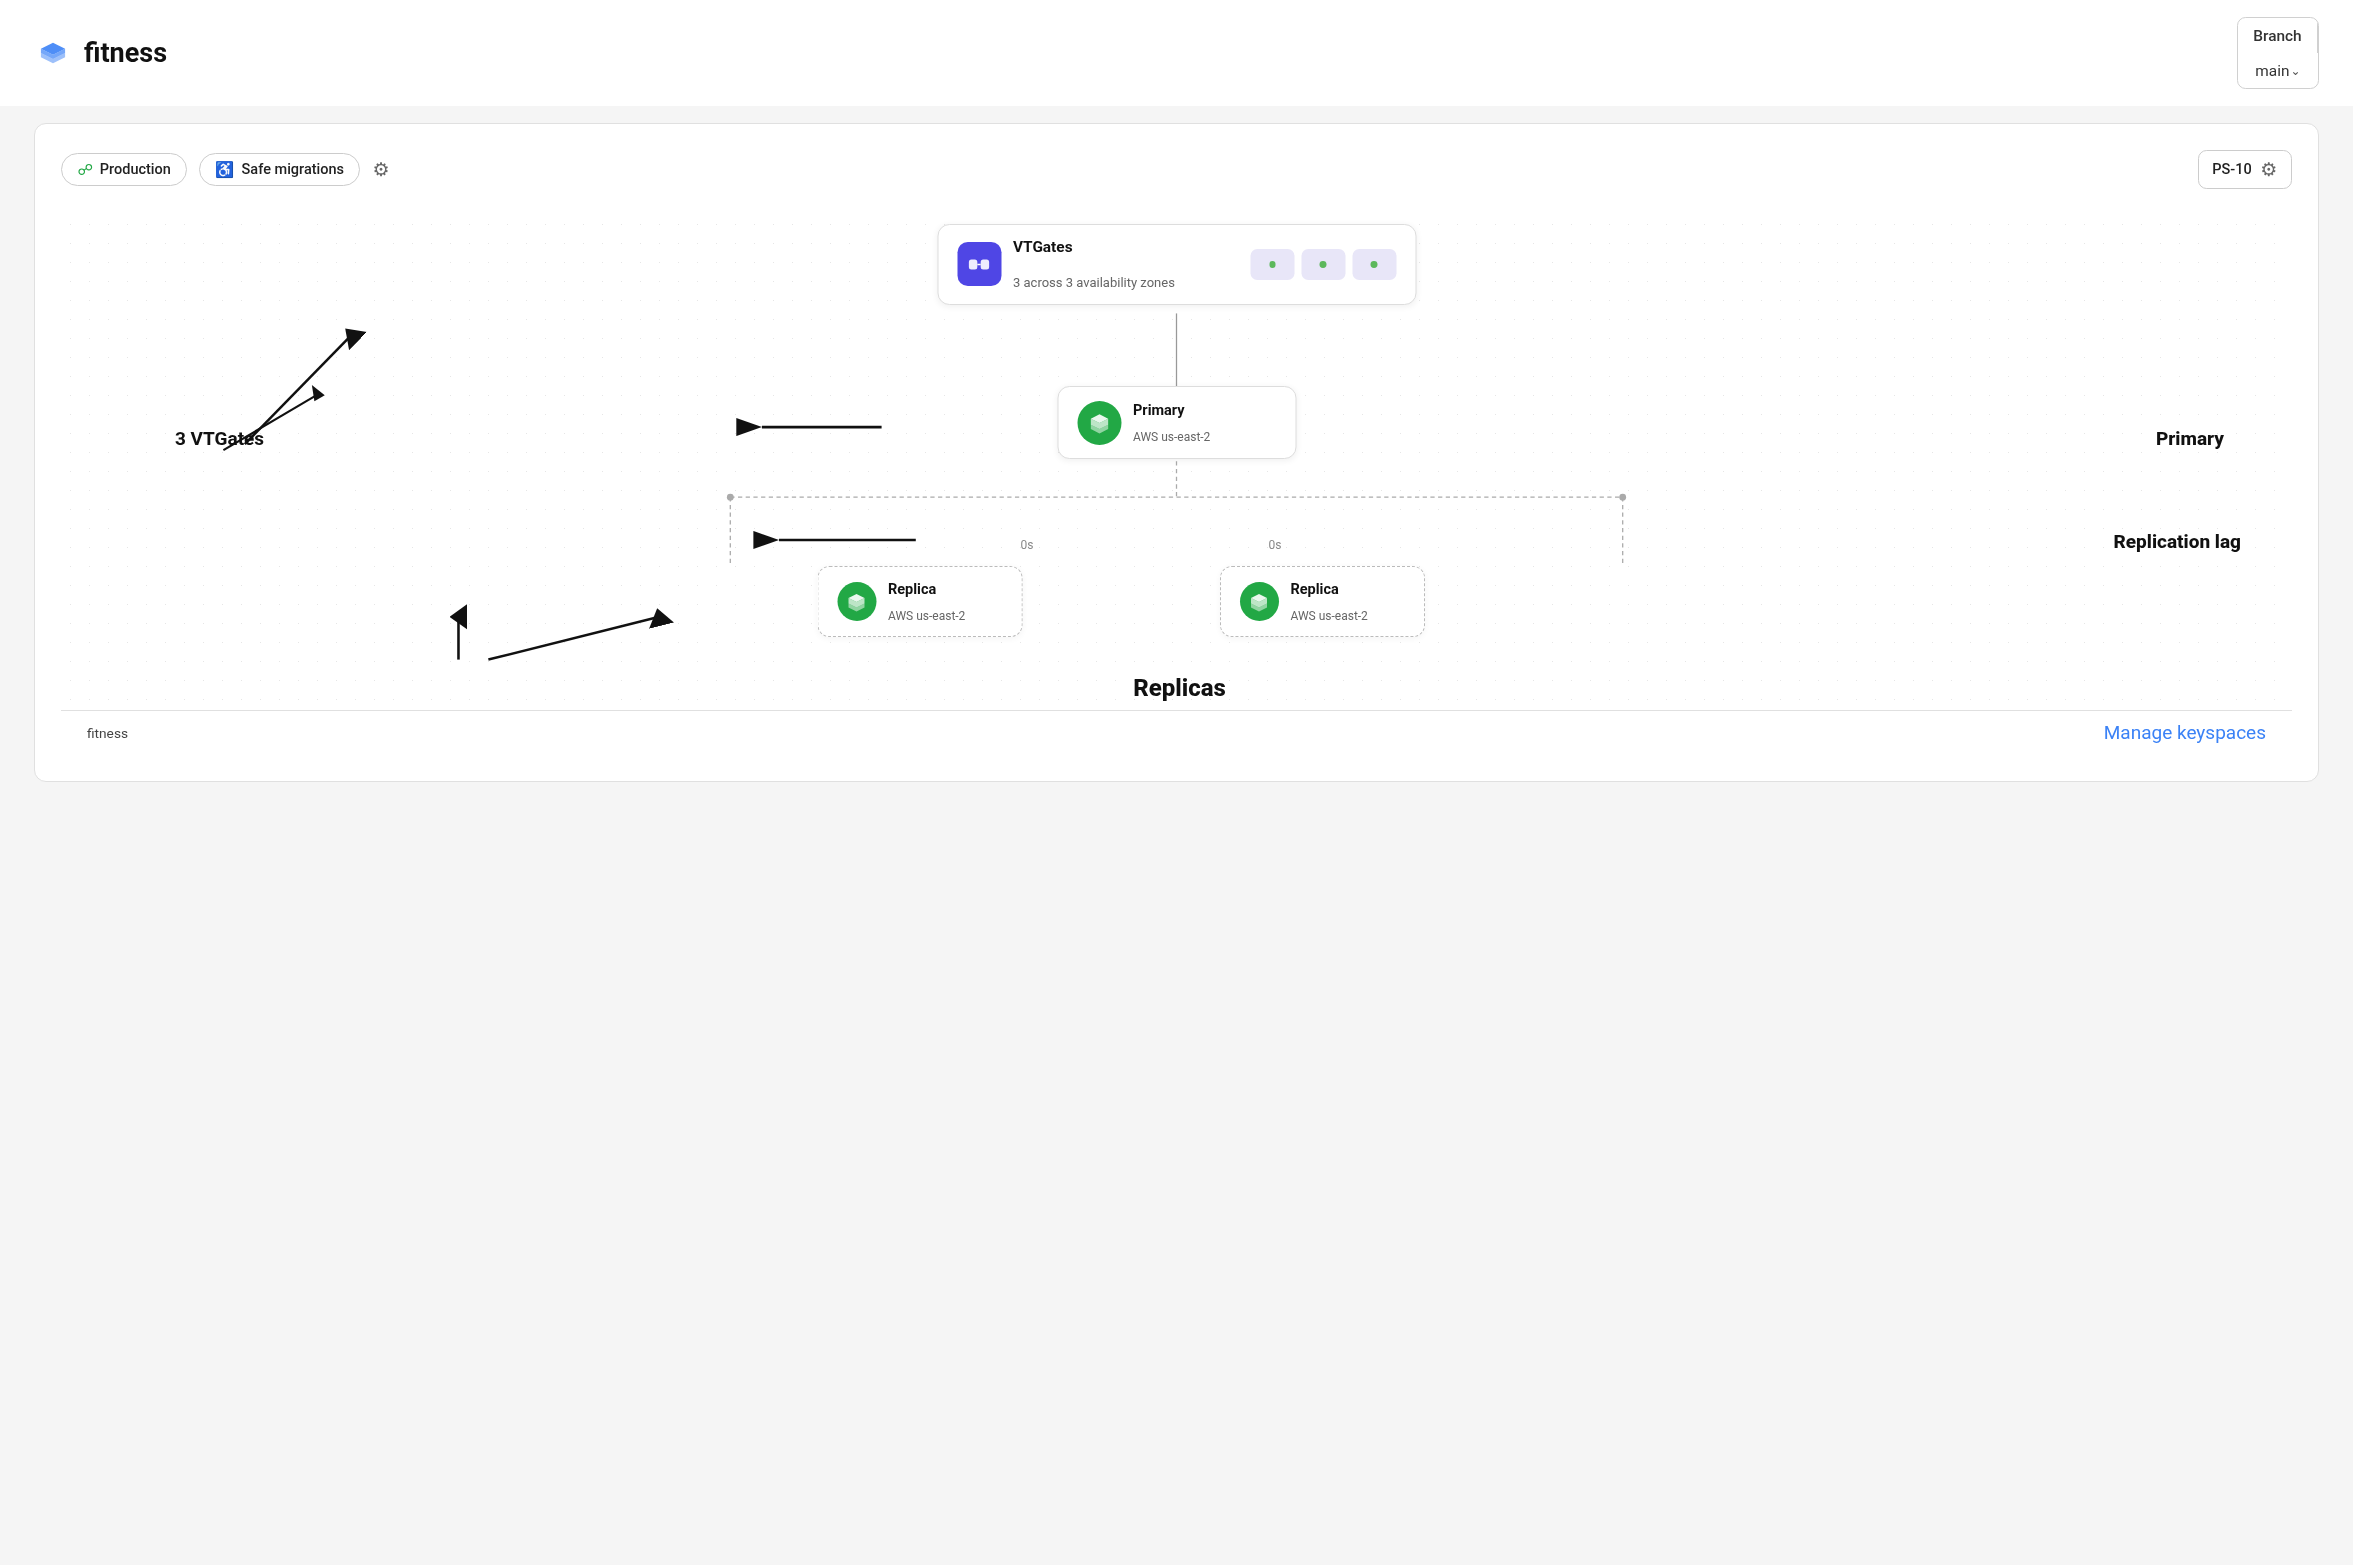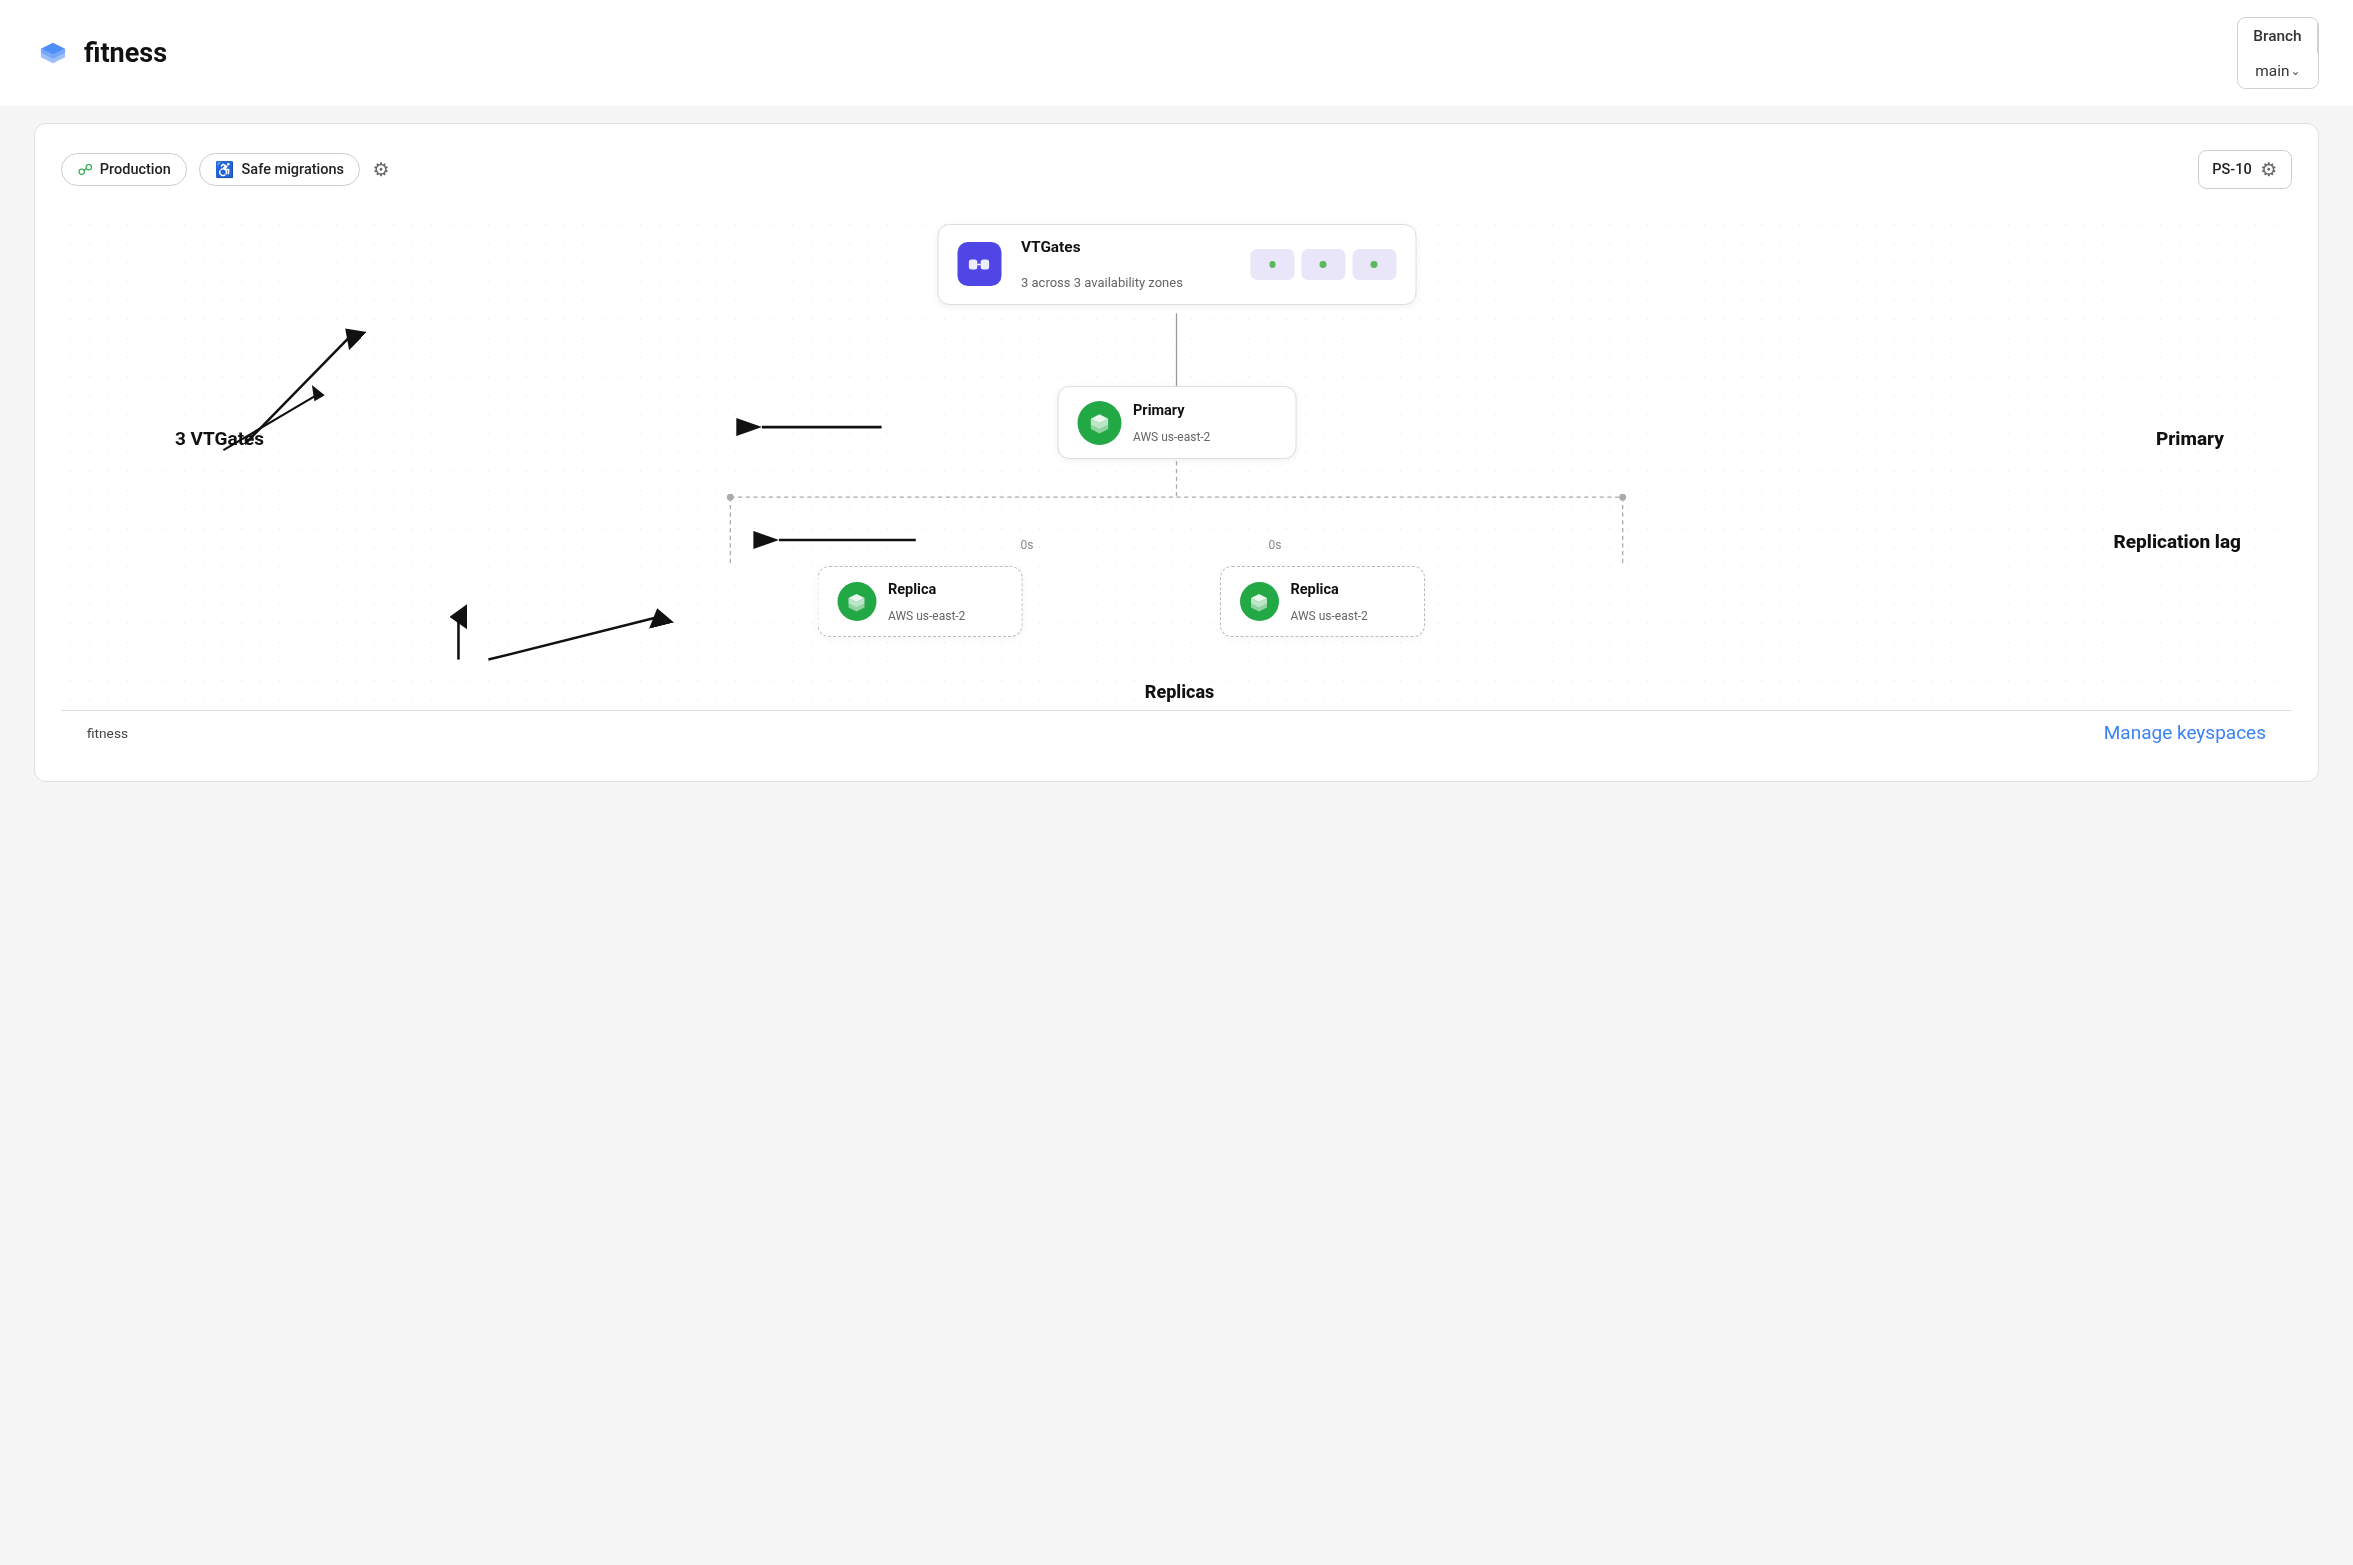--- a/index.html
+++ b/index.html
@@ -167,21 +167,21 @@
       position: absolute;
       top: 8.6px;
       left: 50%;
       transform: translateX(-50%);
       background: #fff;
       border: 1.3px solid #ddd;
       border-radius: 12px;
       padding: 13.7px 19px;
       display: flex;
       align-items: center;
-      gap: 20px;
+      gap: 12px;
       box-shadow: 0 1.7px 6.8px rgba(0,0,0,0.06);
       min-width: 479px;
     }
     .vtgates-icon {
       width: 44px;
       height: 44px;
       background: #4f46e5;
       border-radius: 10.3px;
       display: flex;
       align-items: center;
@@ -335,21 +335,21 @@
       right: 51px;
       font-size: 19px;
       font-weight: 800;
       color: #111;
     }
     .label-replicas {
       position: absolute;
       bottom: 8.6px;
       left: 50%;
       transform: translateX(-50%);
-      font-size: 18px;
+      font-size: 24px;
       font-weight: 800;
       color: #111;
       padding-left: 6px;
     }
 
     
     .lag-label-left {
       position: absolute;
       top: 323px;
       left: calc(50% - 156px);

